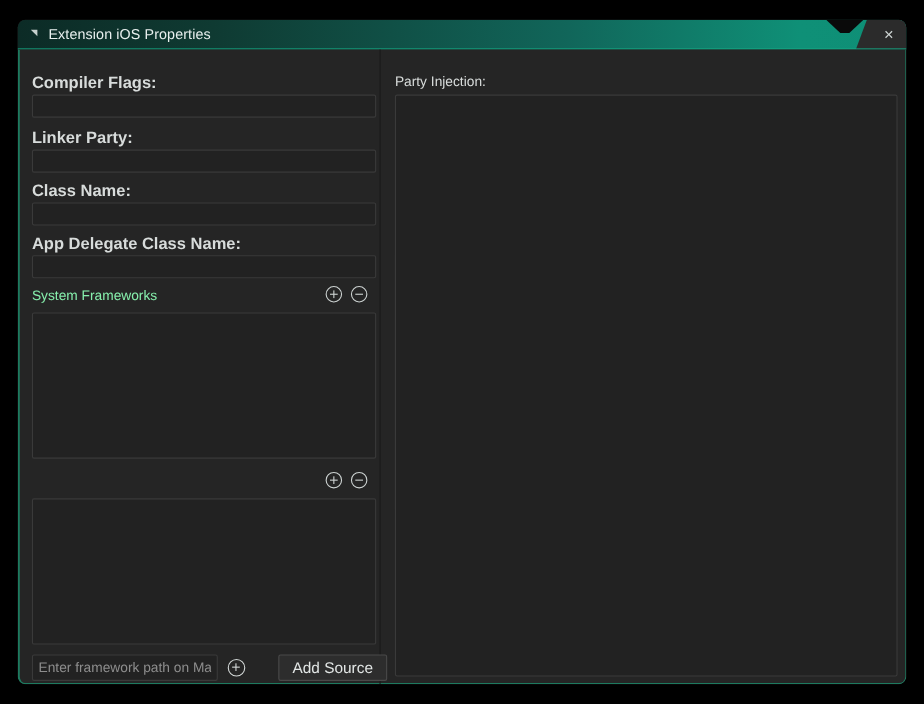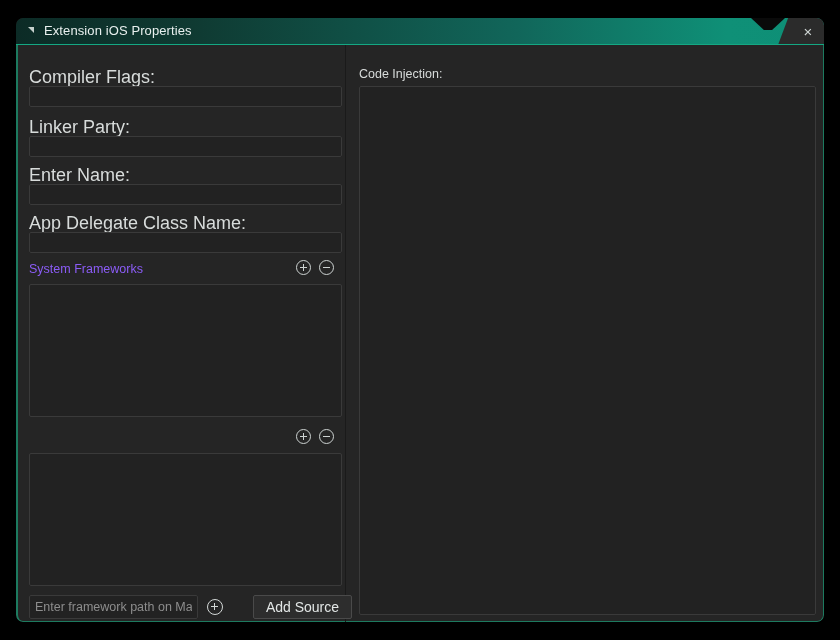--- a/index.html
+++ b/index.html
@@ -115,23 +115,24 @@
   
   #left-pane {
     position: absolute;
     left: 0; top: 0;
     width: 327px;
     height: 577px;
   }
   .fld-label {
     position: absolute;
     left: 11px;
-    font-size: 18px;
+    font-size: 15px;
     color: #d8dcdb;
     white-space: nowrap;
+    font-weight: bold;
   }
   .text-input {
     position: absolute;
     left: 11px;
     width: 313px;
     height: 21px;
     background: #222222;
     border: 1px solid #3a3a3a;
     border-radius: 2px;
     box-sizing: border-box;
@@ -139,21 +140,21 @@
   .section-head {
     position: absolute;
     left: 11px;
     width: 313px;
     height: 18px;
   }
   .section-title {
     position: absolute;
     left: 0; top: 0;
     font-size: 12.5px;
-    color: #8b5cf6;
+    color: #86efac;
     white-space: nowrap;
   }
   .circ-btn {
     position: absolute;
     width: 15px; height: 15px;
     border: 1.4px solid #cdd3d2;
     border-radius: 50%;
     cursor: pointer;
     box-sizing: border-box;
   }
@@ -288,21 +289,21 @@
     <div id="pane-divider"></div>
 
     <div id="left-pane">
 
       <div class="fld-label" style="top:22px;">Compiler Flags:</div>
       <input class="text-input" style="top: 41px;" type="text" value="">
 
       <div class="fld-label" style="top:72px;">Linker Party:</div>
       <input class="text-input" style="top: 91px;" type="text" value="">
 
-      <div class="fld-label" style="top:120px;">Enter Name:</div>
+      <div class="fld-label" style="top:120px;">Class Name:</div>
       <input class="text-input" style="top: 139px;" type="text" value="">
 
       <div class="fld-label" style="top:168px;">App Delegate Class Name:</div>
       <input class="text-input" style="top: 187px;" type="text" value="">
 
       <div class="section-head" style="top:217px;">
         <div class="section-title">System Frameworks</div>
         <div class="circ-btn plus" style="left:267px; top:-2px;"></div>
         <div class="circ-btn" style="left:290px; top:-2px;"></div>
       </div>
@@ -316,18 +317,18 @@
 
       <div id="bottom-row">
         <input id="framework-path-input" type="text" placeholder="Enter framework path on Mac" style="">
         <div id="add-path-btn"></div>
         <div id="add-source-btn">Add Source</div>
       </div>
 
     </div>
 
     <div id="right-pane">
-      <div id="code-injection-label">Code Injection:</div>
+      <div id="code-injection-label">Party Injection:</div>
       <div id="code-injection-area"></div>
     </div>
 
   </div>
 </div>
 
 </body></html>

